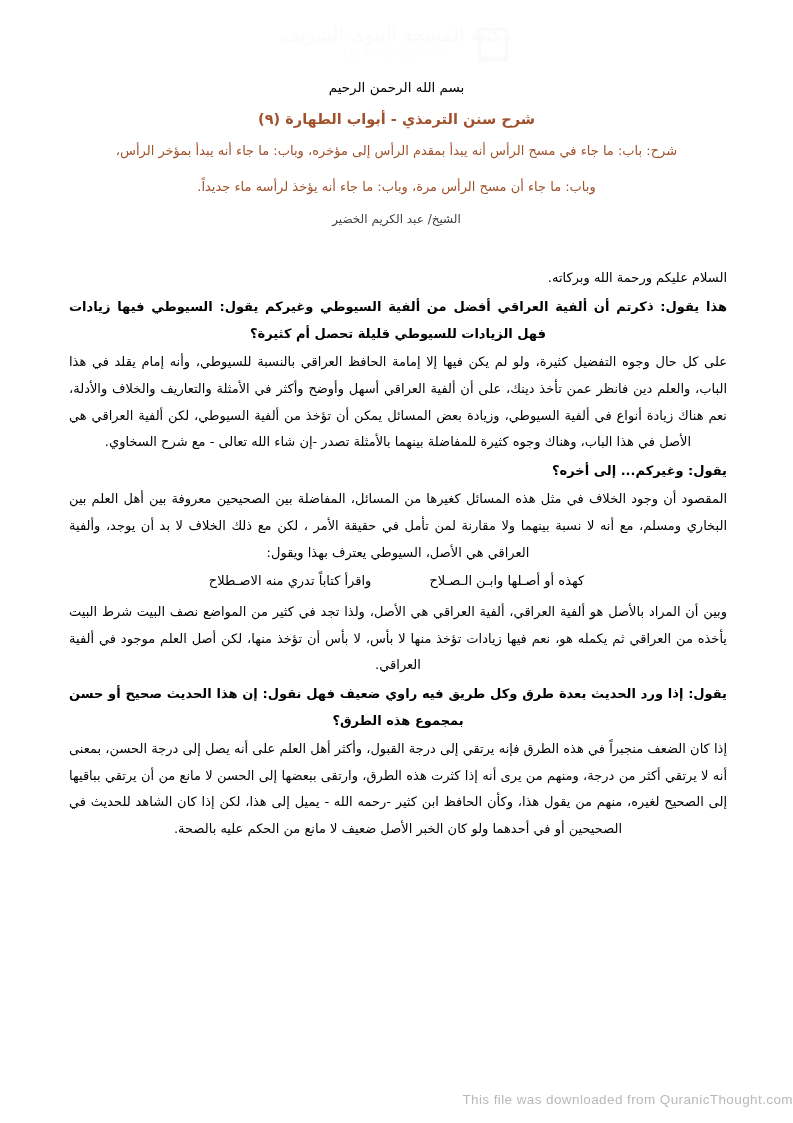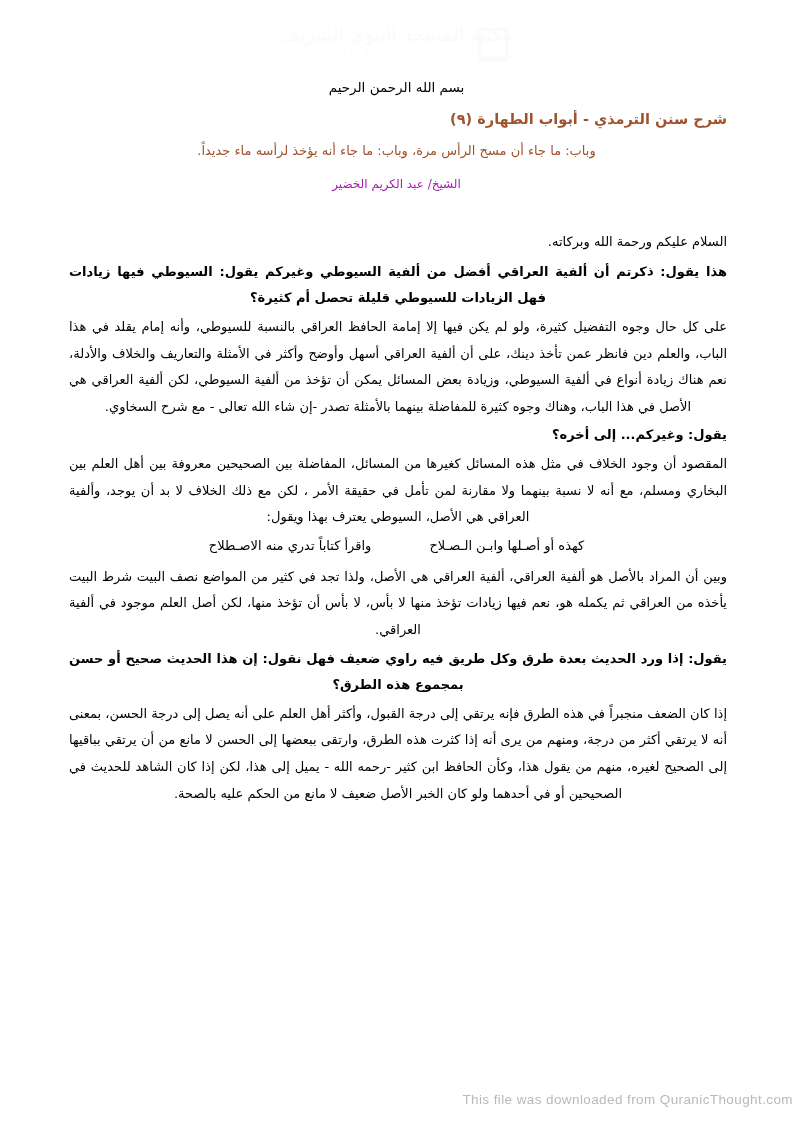--- a/index.html
+++ b/index.html
@@ -68,40 +68,40 @@
 
   .basmala {
     text-align: center;
     font-size: 13.5px;
     color: #000000;
     line-height: 1.7;
     margin-bottom: 8px;
   }
 
   .doc-title {
-    text-align: right;
+    text-align: center;
     font-size: 14.5px;
     font-weight: bold;
     color: #a0522d;
     line-height: 1.75;
     margin-bottom: 6px;
   }
 
   .doc-subtitle {
     text-align: center;
     font-size: 13px;
     color: #a0522d;
     line-height: 1.95;
     margin: 0 0 10px 0;
   }
 
   .author {
     text-align: center;
     font-size: 12px;
-    color: #a21caf;
+    color: #404040;
     line-height: 1.8;
     margin-top: 4px;
   }
 
   .gap-lg { height: 34px; }
 
   .greeting {
     text-align: right;
     font-size: 13px;
     color: #000000;
@@ -167,20 +167,21 @@
     <span class="wm-en">ISLAMIC LIBRARY</span>
   </div>
   <div class="wm-mark"></div>
 
   <div class="content">
 
     <div class="basmala">بسم الله الرحمن الرحيم</div>
 
     <div class="doc-title">شرح سنن الترمذي  - أبواب الطهارة (٩)</div>
 
+    <div class="doc-subtitle">شرح: باب: ما جاء في مسح الرأس أنه يبدأ بمقدم الرأس إلى مؤخره، وباب: ما جاء أنه يبدأ بمؤخر الرأس،</div>
     <div class="doc-subtitle">وباب: ما جاء أن مسح الرأس مرة، وباب: ما جاء أنه يؤخذ لرأسه ماء جديداً.</div>
 
     <div class="author">الشيخ/ عبد الكريم الخضير</div>
 
     <div class="gap-lg"></div>
 
     <div class="greeting">السلام عليكم ورحمة الله وبركاته.</div>
 
     <p class="para q">هذا يقول: ذكرتم أن ألفية العراقي أفضل من ألفية السيوطي وغيركم يقول: السيوطي فيها زيادات فهل الزيادات للسيوطي قليلة تحصل أم كثيرة؟</p>
 

